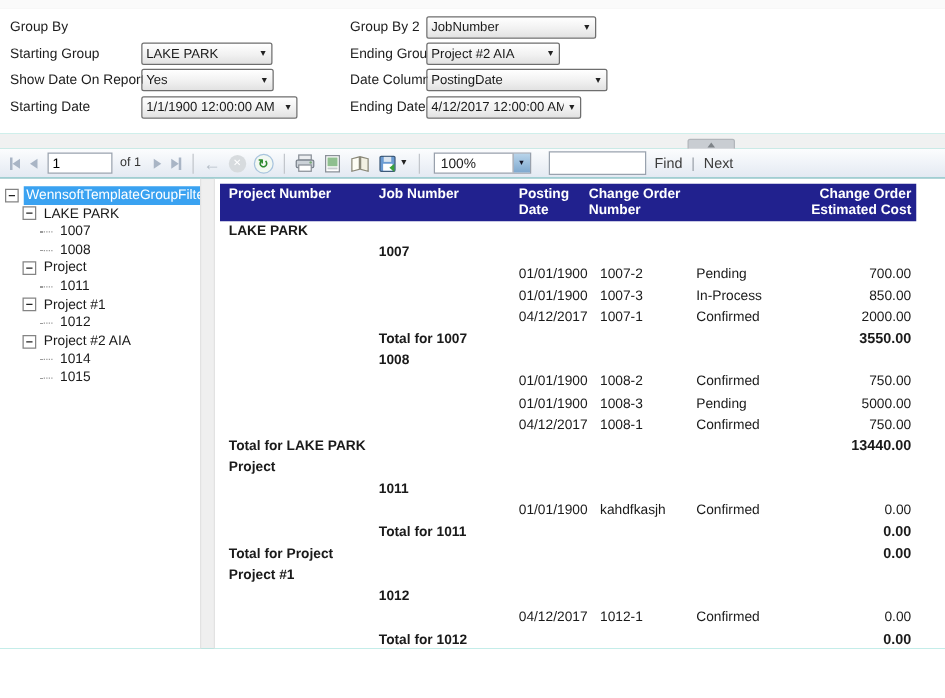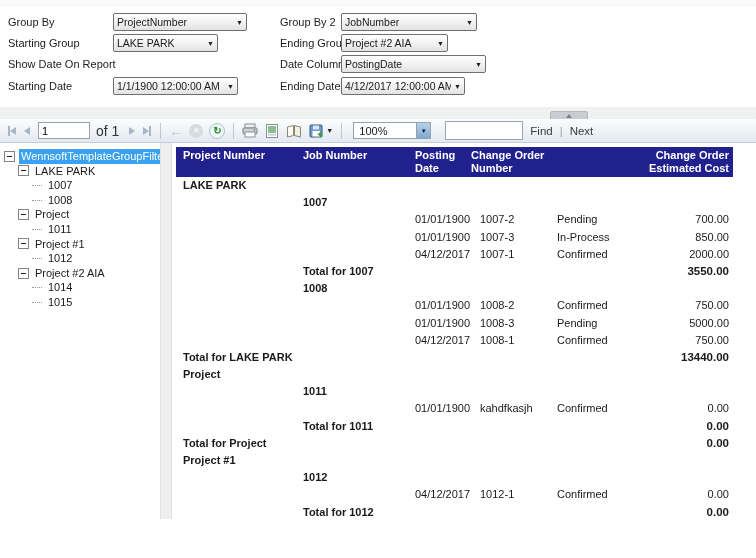--- a/index.html
+++ b/index.html
@@ -24,21 +24,21 @@
   
   .toolbar{position:absolute;left:0;top:119px;width:756px;height:24px;box-sizing:border-box;
            background:linear-gradient(#fcfdfe,#e3e9f2);border-bottom:1px solid #c4ccd8;
            display:flex;align-items:center;padding:0 4px;}
   .navbtn{display:flex;align-items:center;margin:0 4px;cursor:pointer;}
   .tri-l{width:0;height:0;border-top:4px solid transparent;border-bottom:4px solid transparent;border-right:6px solid #a9b5c5;}
   .tri-r{width:0;height:0;border-top:4px solid transparent;border-bottom:4px solid transparent;border-left:6px solid #a9b5c5;}
   .nbar{width:2px;height:10px;background:#a9b5c5;}
   .pginput{width:44px;height:15px;border:1px solid #99a2ae;font-size:11px;padding:0 3px;margin:0 4px;
            font-family:"Liberation Sans",sans-serif;}
-  .oftext{font-size:14px;color:#333;margin:0 6px 0 2px;}
+  .oftext{font-size:10px;color:#333;margin:0 6px 0 2px;}
   .vsep{width:1px;height:16px;background:#c2c6cc;margin:0 5px;}
   .tbico{display:flex;align-items:center;justify-content:center;margin:0 3px;cursor:pointer;}
   .backarrow{font-size:14px;font-weight:bold;color:#b7bfc9;}
   .circ{width:14px;height:14px;border-radius:50%;background:#d7dbde;color:#fff;font-size:8px;
         display:flex;align-items:center;justify-content:center;}
   .circ2{width:14px;height:14px;border-radius:50%;border:1px solid #a9c4de;background:#f2f8f2;
          color:#2e8b2e;font-size:10px;font-weight:bold;display:flex;align-items:center;justify-content:center;}
   .caret{font-size:7px;color:#222;margin-left:2px;}
   .zoomsel{width:78px;height:17px;border:1px solid #98a0ac;background:#fff;display:flex;align-items:center;
            font-size:11px;margin-left:6px;justify-content:space-between;box-sizing:border-box;padding-left:5px;cursor:default;}
@@ -76,30 +76,30 @@
   .amt-total{font-weight:bold;font-size:11.5px;}
 </style>
 </head>
 <body>
 
 <div class="screen">
   <div class="topline"></div>
 
   <div class="params" id="params">
       <div class="plabel" style="left: 8px; top: 9px;">Group By</div>
-      <div class="sel" style="left: 113px; top: 6px; width: 134px;">
-        <span class="val">ProjectNumber</span>
-        <span class="arr">▼</span>
-      </div>
       <div class="plabel" style="left: 8px; top: 30px;">Starting Group</div>
       <div class="sel" style="left: 113px; top: 27px; width: 105px;">
         <span class="val">LAKE PARK</span>
         <span class="arr">▼</span>
       </div>
       <div class="plabel" style="left: 8px; top: 51px;">Show Date On Report</div>
+      <div class="sel" style="left: 113px; top: 48px; width: 106px;">
+        <span class="val">Yes</span>
+        <span class="arr">▼</span>
+      </div>
       <div class="plabel" style="left: 8px; top: 73px;">Starting Date</div>
       <div class="sel" style="left: 113px; top: 70px; width: 125px;">
         <span class="val">1/1/1900 12:00:00 AM</span>
         <span class="arr">▼</span>
       </div>
       <div class="plabel" style="left: 280px; top: 9px;">Group By 2</div>
       <div class="sel" style="left: 341px; top: 6px; width: 136px;">
         <span class="val">JobNumber</span>
         <span class="arr">▼</span>
       </div>

